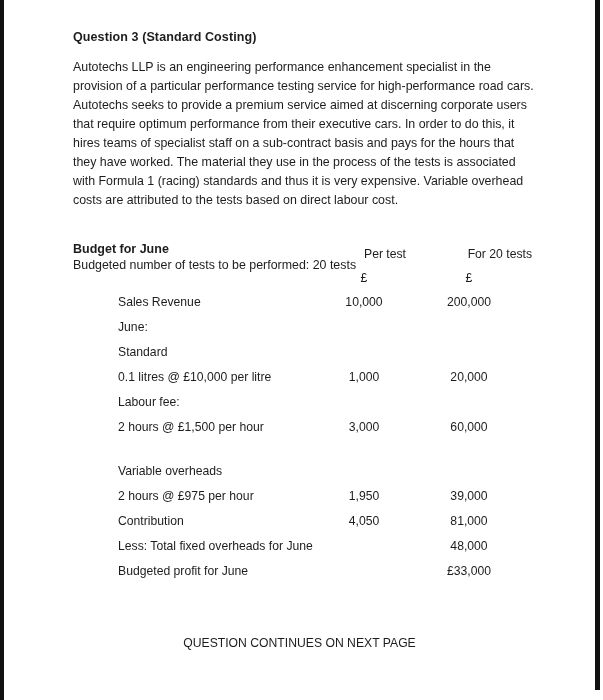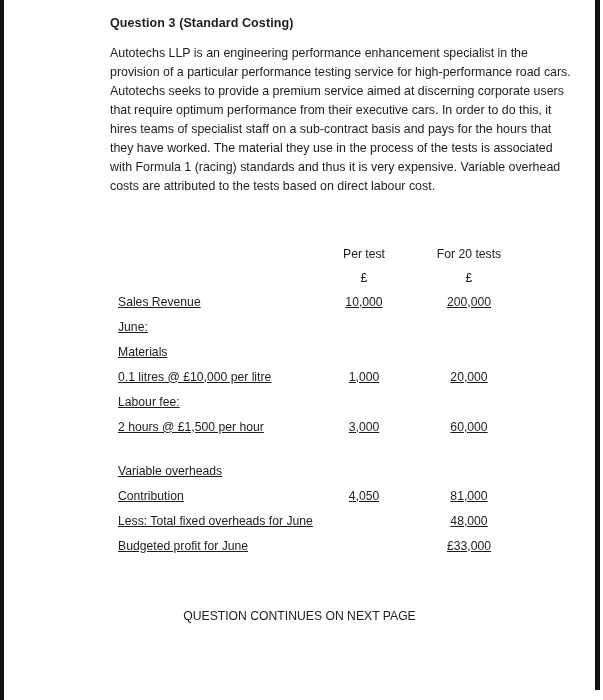--- a/index.html
+++ b/index.html
@@ -39,23 +39,22 @@
     position: absolute;
     left: 4px; top: 0;
     width: 591px;
     height: 700px;
     background: #ffffff;
   }
 
   .content {
     position: absolute;
     left: 69px;
-    top: 16px;
+    top: 30px;
     width: 465px;
-    margin-left: 37px;
   }
 
   h1.q-title {
     font-size: 12.5px;
     font-weight: bold;
     margin: 0 0 14px 0;
     letter-spacing: 0.1px;
   }
 
   p.body-text {
@@ -110,51 +109,55 @@
     text-align: left;
     padding-left: 8px;
     height: 24px;
   }
   td.num {
     text-align: center;
     height: 24px;
   }
   tr.hdr td {
     height: 27px;
-    text-align: center;
+    text-align: right;
   }
   tr.hdr td.hlabel { text-align: left; }
   td.hper { text-align: right; padding-right: 9px; }
 
-  tr.tall td { height: 25px; text-decoration: underline; }
+  tr.tall td { height: 25px; }
   tr.spacer td { height: 19px; }
   tr.sym td { height: 22px; }
 
   .foot-note {
     position: absolute;
     left: 0;
-    top: 609px;
+    top: 636px;
     width: 591px;
     text-align: center;
     font-size: 12.2px;
   }
 </style>
 </head>
 <body>
 
 <div class="scan-edge-left"></div>
 <div class="scan-edge-right"></div>
 <div class="scan-edge-right-outer"></div>
 
 <div class="page">
 
   <div class="content">
     <h1 class="q-title">Question 3 (Standard Costing)</h1>
     <p class="body-text">Autotechs LLP is an engineering performance enhancement specialist in the provision of a particular performance testing service for high-performance road cars. Autotechs seeks to provide a premium service aimed at discerning corporate users that require optimum performance from their executive cars. In order to do this, it hires teams of specialist staff on a sub-contract basis and pays for the hours that they have worked. The material they use in the process of the tests is associated with Formula 1 (racing) standards and thus it is very expensive. Variable overhead costs are attributed to the tests based on direct labour cost.</p>
 
+    <div class="budget-block">
+      <div class="budget-heading">Budget for June</div>
+      <div class="budget-sub">Budgeted number of tests to be performed: 20 tests</div>
+    </div>
   </div>
 
   <div class="tbl-wrap">
     <table class="budget">
       <colgroup>
         <col class="c-label">
         <col class="c-per">
         <col class="c-for">
       </colgroup>
       <tbody>
@@ -174,21 +177,21 @@
           <td class="label bl">Sales Revenue</td>
           <td class="num bl">10,000</td>
           <td class="num bl br">200,000</td>
         </tr>
         <tr class="tall">
           <td class="label bl">June:</td>
           <td class="num bl"></td>
           <td class="num bl br"></td>
         </tr>
         <tr class="tall">
-          <td class="label bl">Materials</td>
+          <td class="label bl">Standard</td>
           <td class="num bl"></td>
           <td class="num bl br"></td>
         </tr>
         <tr class="tall">
           <td class="label bl">0.1 litres @ £10,000 per litre</td>
           <td class="num bl">1,000</td>
           <td class="num bl br">20,000</td>
         </tr>
         <tr class="tall">
           <td class="label bl">Labour fee:</td>
@@ -203,20 +206,25 @@
         <tr class="spacer">
           <td class="label bl"></td>
           <td class="num bl"></td>
           <td class="num bl br"></td>
         </tr>
         <tr class="tall">
           <td class="label bl">Variable overheads</td>
           <td class="num bl"></td>
           <td class="num bl br"></td>
         </tr>
+        <tr class="tall">
+          <td class="label bl">2 hours @ £975 per hour</td>
+          <td class="num bl">1,950</td>
+          <td class="num bl br">39,000</td>
+        </tr>
 
         <tr class="tall">
           <td class="label bl bt">Contribution</td>
           <td class="num bl bt bb br">4,050</td>
           <td class="num br bt">81,000</td>
         </tr>
 
         <tr class="tall">
           <td class="label bl bt">Less: Total fixed overheads for June</td>
           <td class="num"></td>

